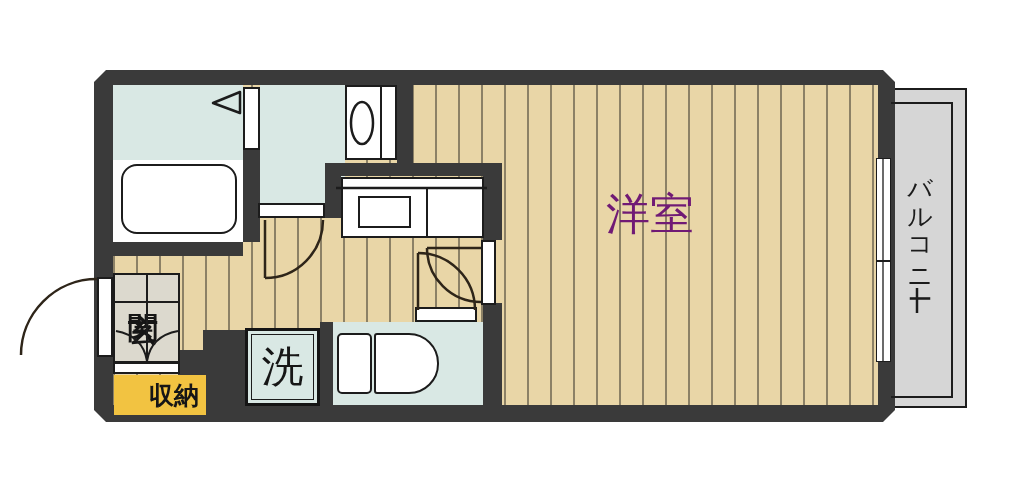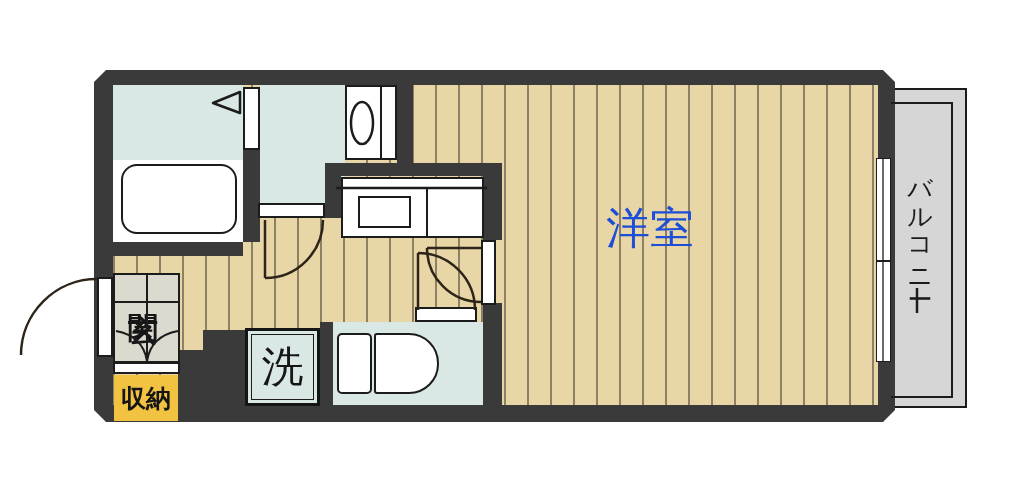--- a/index.html
+++ b/index.html
@@ -59,28 +59,28 @@
 
   <div class="abs" style="left:245px;top:328px;width:75px;height:78px;background:#d9e8e4;border:3px solid #151515;box-sizing:border-box;">
     <div class="abs" style="left:3px;top:3px;right:3px;bottom:3px;border:1.5px solid #1c1c1c;display:flex;align-items:center;justify-content:center;">
       <span class="label" style="font-size:42px;font-weight:500;">洗</span>
     </div>
   </div>
 
   <div class="abs" style="left:113px;top:273px;width:67px;height:90px;background:#dcd9ce;border:2px solid #1c1c1c;box-sizing:border-box;"></div>
   <div class="abs vtext label" style="left:131px;top:289px;width:32px;font-size:30px;font-weight:600;">玄関</div>
   <div class="whitebox" style="left:113px;top:362px;width:67px;height:12px;"></div>
-  <div class="abs" style="left:114px;top:375px;width:64px;height:46px;background:#f2c341;display:flex;align-items:center;justify-content:center;">
+  <div class="abs" style="left:114px;top:375px;width:64px;height:40px;background:#f2c341;display:flex;align-items:center;justify-content:center;padding-left:28px;">
     <span class="label" style="font-size:25px;font-weight:600;">収納</span>
   </div>
   <div class="whitebox" style="left:97px;top:277px;width:16px;height:80px;"></div>
 
   <div class="whitebox" style="left:876px;top:158px;width:15px;height:204px;border-width:1.5px;"></div>
 
-  <div class="abs label" style="left:540px;top:202px;width:220px;text-align:center;font-size:44px;line-height:52px;color:#1d4ed8;">
+  <div class="abs label" style="left:540px;top:188px;width:220px;text-align:center;font-size:44px;line-height:52px;color:#701a75;">
     <div>洋室</div>
   </div>
 
   <svg class="linework" width="1024" height="489" viewBox="0 0 1024 489">
 
     <path d="M 97 279 A 76 76 0 0 0 21 355" fill="none" stroke="#2e2519" stroke-width="2.5"></path>
 
     <path d="M 265 220 L 265 278" fill="none" stroke="#2e2519" stroke-width="2.5"></path>
     <path d="M 323 220 A 58 58 0 0 1 265 278" fill="none" stroke="#2e2519" stroke-width="2.5"></path>
 

